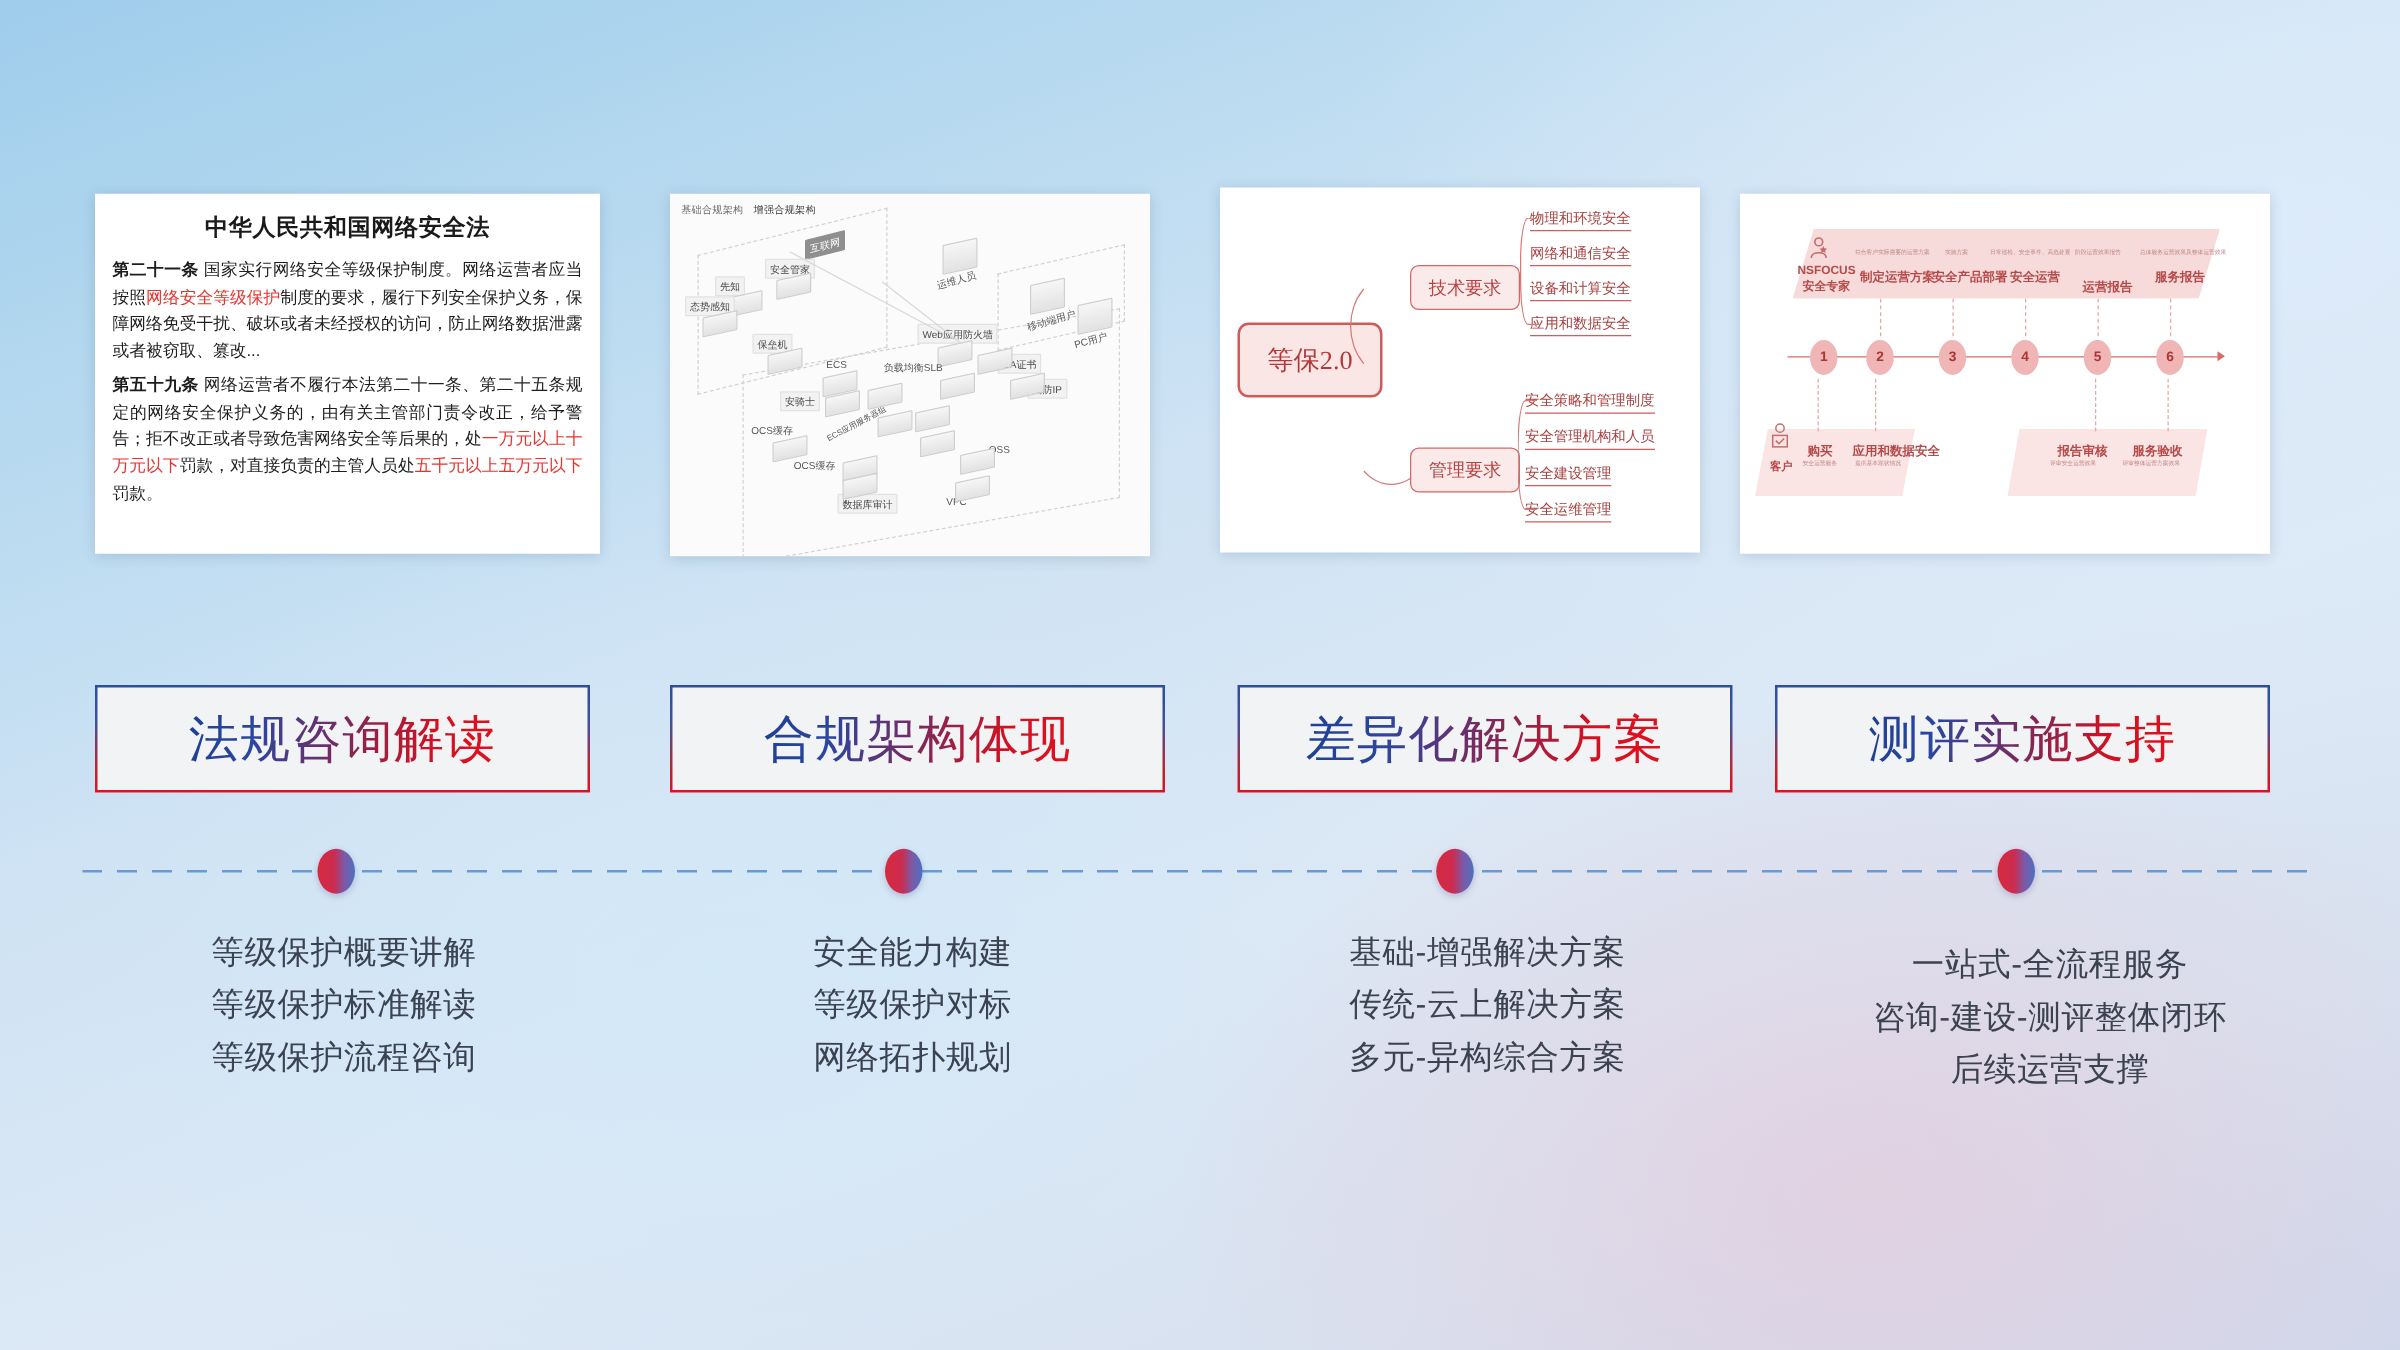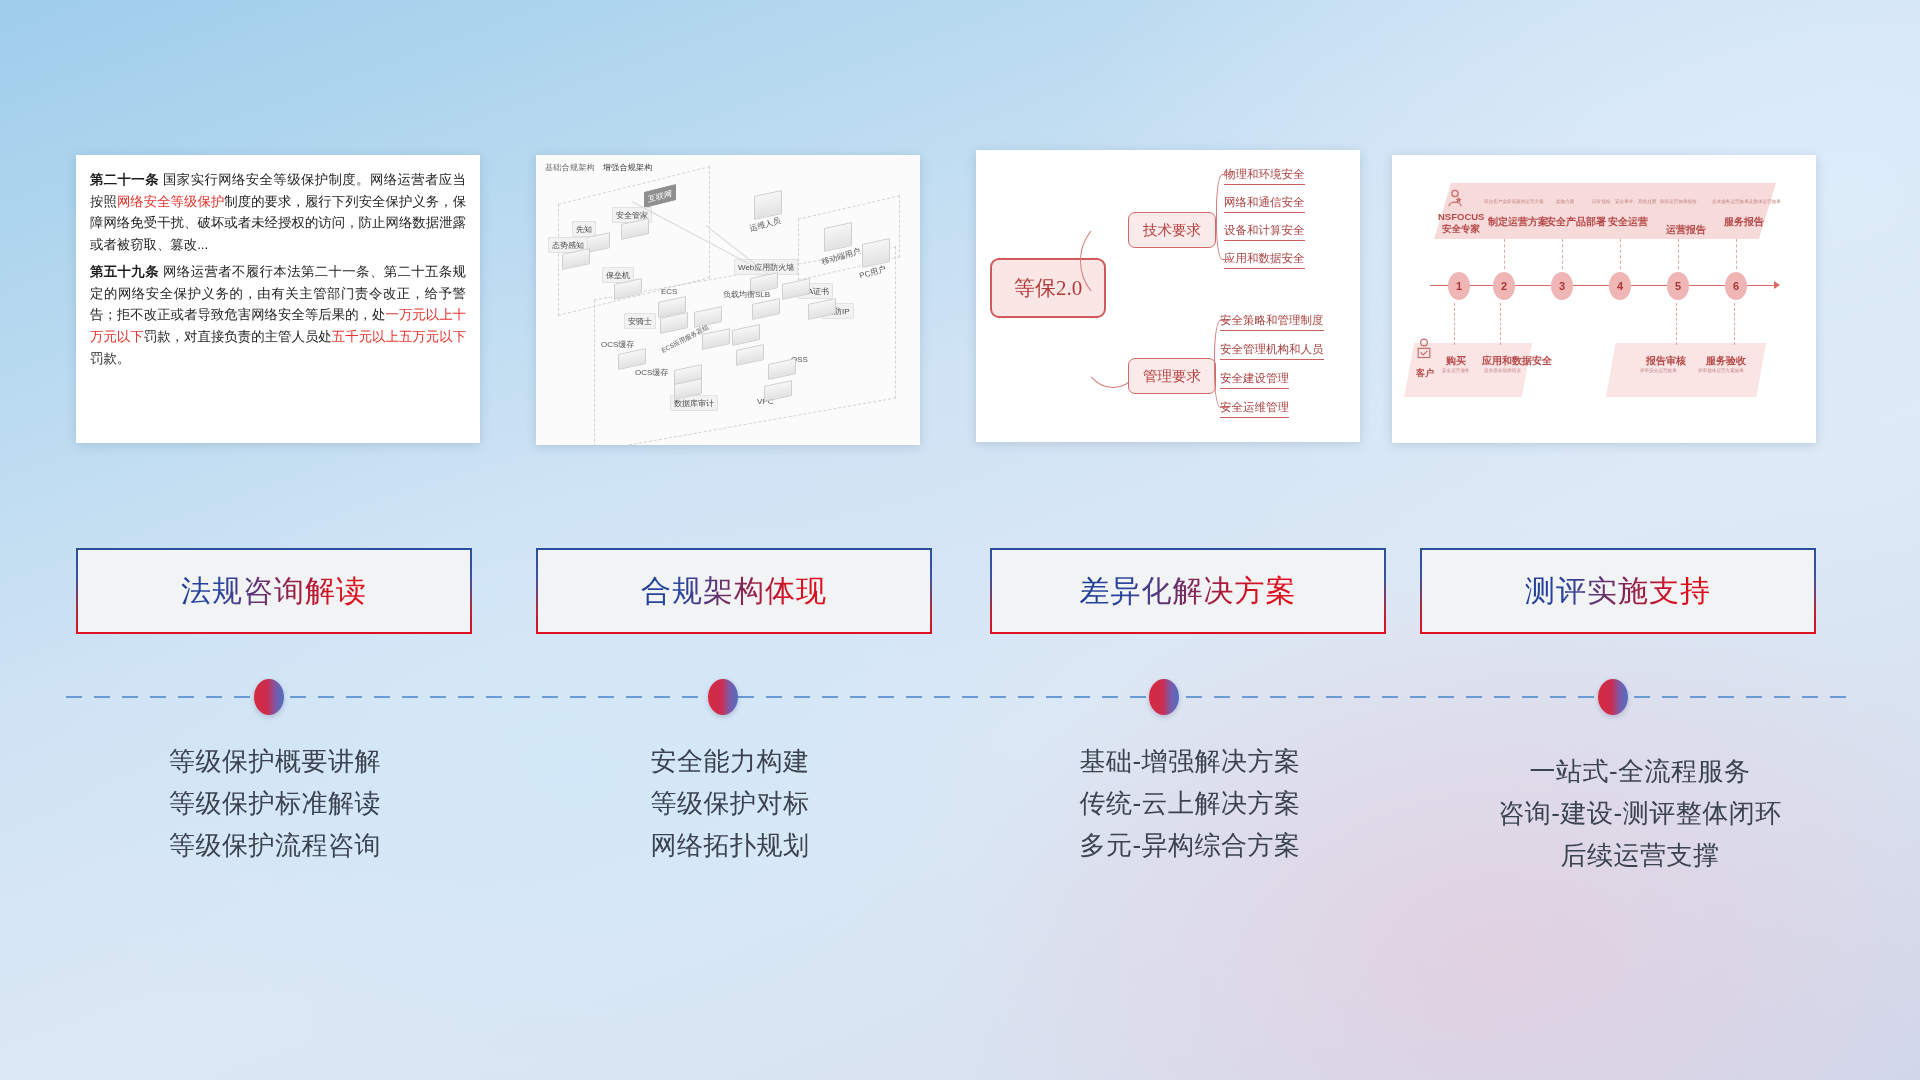--- a/index.html
+++ b/index.html
@@ -107,21 +107,21 @@
     background: #f3f4f6;
     padding: 2px;
     box-sizing: border-box;
     background-image: linear-gradient(#2a4f9e 0%, #3d52a0 35%, #b0293a 72%, #e01020 100%);
   }
   .label-box > .lb-fill {
     width:100%; height:100%; background:#f2f3f5;
     display:flex; align-items:center; justify-content:center;
   }
   .label-text {
-    font-size: 30px; font-weight: 500; letter-spacing: 1px;
+    font-size: 40px; font-weight: 500; letter-spacing: 1px;
     background-image: linear-gradient(100deg, #1f3f93 0%, #2a46a0 22%, #8a2450 55%, #d41020 78%, #e3101c 100%);
     -webkit-background-clip: text; background-clip: text; color: transparent;
   }
   #lb1 { left: 76px;  width: 396px; }
   #lb2 { left: 536px; width: 396px; }
   #lb3 { left: 990px; width: 396px; }
   #lb4 { left: 1420px;width: 396px; }
 
   
   .timeline {
@@ -149,20 +149,21 @@
   #ls3 { left: 960px; width: 460px; }
   #ls4 { left: 1420px;width: 440px; top: 750px; }
 </style>
 </head>
 <body>
 
 <div class="stage">
 
   <div class="card" id="card-law">
     <div class="law-inner">
+      <div class="law-title">中华人民共和国网络安全法</div>
       <div class="law-p">
         <b>第二十一条</b><span> 国家实行网络安全等级保护制度。网络运营者应当按照</span><span class="hl">网络安全等级保护</span><span>制度的要求，履行下列安全保护义务，保障网络免受干扰、破坏或者未经授权的访问，防止网络数据泄露或者被窃取、篡改...</span>
       </div>
       <div class="law-p">
         <b>第五十九条</b><span> 网络运营者不履行本法第二十一条、第二十五条规定的网络安全保护义务的，由有关主管部门责令改正，给予警告；拒不改正或者导致危害网络安全等后果的，处</span><span class="hl">一万元以上十万元以下</span><span>罚款，对直接负责的主管人员处</span><span class="hl">五千元以上五万元以下</span><span>罚款。</span>
       </div>
     </div>
   </div>
 
   <div class="card" id="card-arch">
@@ -194,21 +195,21 @@
       <div class="arch-node plain" style="left:62px; top:182px;">OCS缓存</div>
       <div class="arch-box" style="left:82px; top:196px;"></div>
       <div class="arch-node plain" style="left:96px; top:210px;">OCS缓存</div>
       <div class="arch-box" style="left:138px; top:212px;"></div>
       <div class="arch-node" style="left:134px; top:240px;">数据库审计</div>
       <div class="arch-box" style="left:138px; top:226px;"></div>
       <div class="arch-node plain" style="left:120px; top:178px; font-size:6.5px; transform:rotate(-28deg);">ECS应用服务器组</div>
 
       <div class="arch-node" style="left:198px; top:104px;">Web应用防火墙</div>
       <div class="arch-box" style="left:214px; top:120px;"></div>
-      <div class="arch-node plain" style="left:184px; top:132px;">负载均衡SLB</div>
+      <div class="arch-node plain" style="left:168px; top:132px;">负载均衡SLB</div>
       <div class="arch-box" style="left:216px; top:146px;"></div>
       <div class="arch-node" style="left:262px; top:128px;">CA证书</div>
       <div class="arch-box" style="left:246px; top:126px;"></div>
       <div class="arch-node" style="left:286px; top:148px;">高防IP</div>
       <div class="arch-box" style="left:272px; top:146px;"></div>
 
       <div class="arch-box" style="left:158px; top:154px;"></div>
       <div class="arch-box" style="left:166px; top:176px;"></div>
       <div class="arch-box" style="left:196px; top:172px;"></div>
       <div class="arch-box" style="left:200px; top:192px;"></div>

